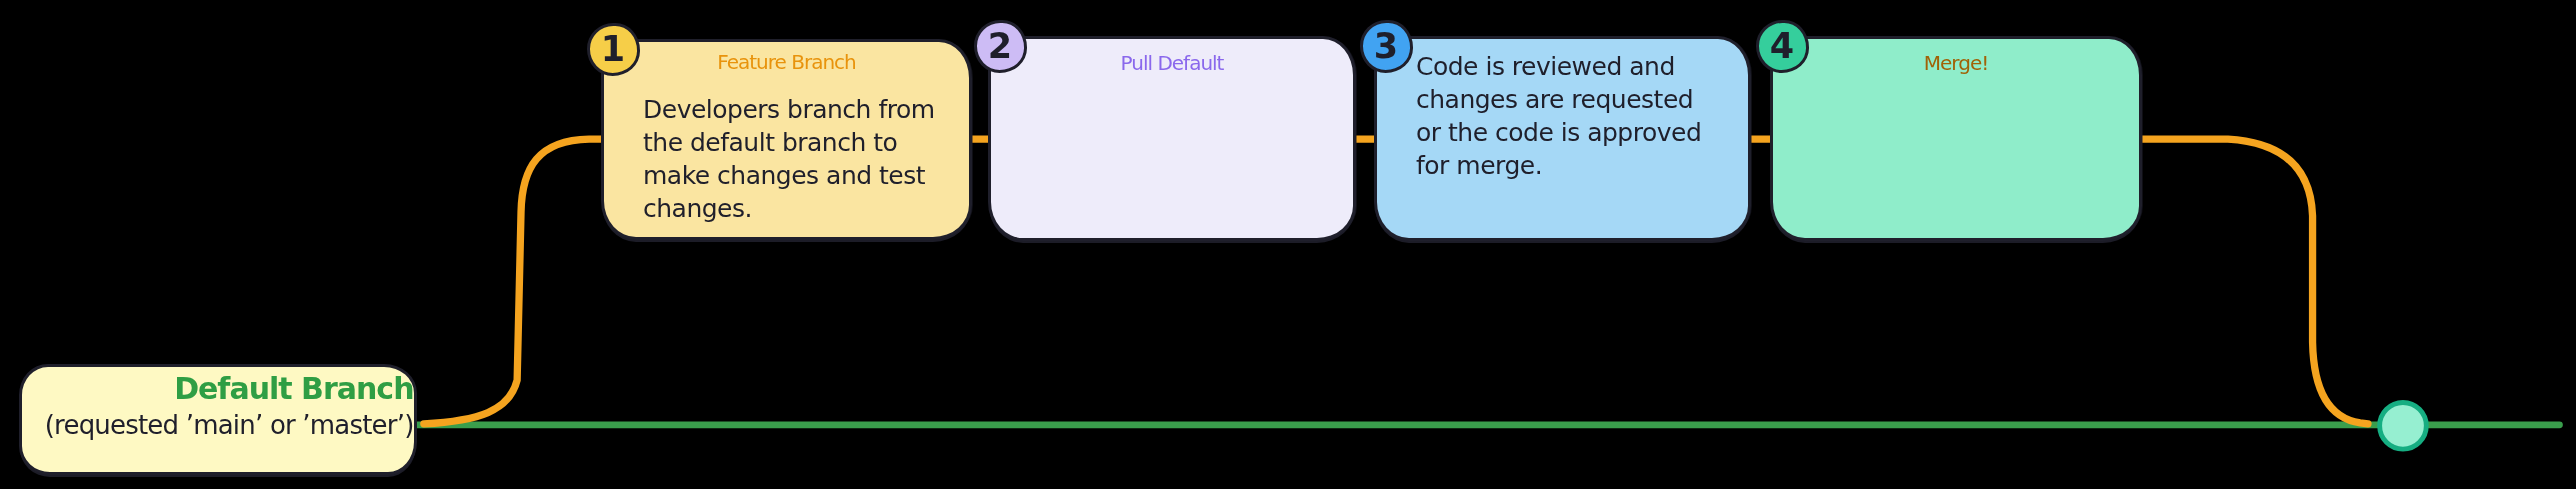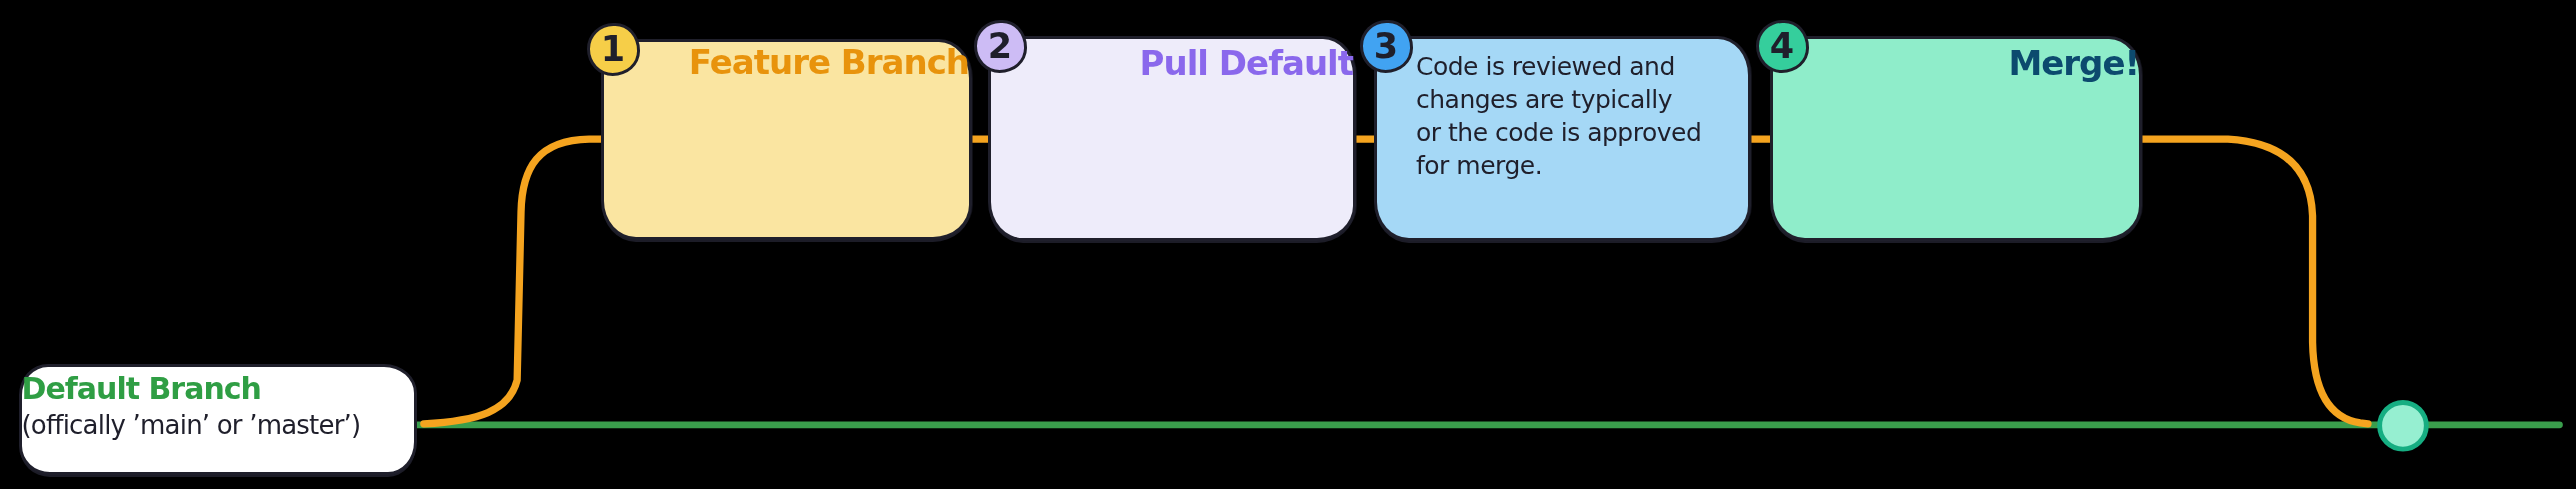--- a/index.html
+++ b/index.html
@@ -36,50 +36,50 @@
     border-radius: 50% 47% 52% 49% / 49% 52% 47% 51%;
     display: flex; align-items: center; justify-content: center;
     font-size: 35px; font-weight: bold; color: #1f1f2b;
   }
   #step-1 .badge { background: #f6ce48; }
   #step-2 .badge { background: #cdbcf5; }
   #step-3 .badge { background: #41a3f2; }
   #step-4 .badge { background: #35ce9c; }
   .card-title {
     margin-top: 4.9px;
-    text-align: right;
-    font-size: 34px;
-    font-weight: 700;
+    text-align: center;
+    font-size: 20px;
+    font-weight: 400;
     letter-spacing: -1px;
     line-height: 39px;
     white-space: nowrap;
   }
   #step-1 .card-title { color: #e8930c; margin-top: 1px; }
   #step-2 .card-title { color: #8a68ec; }
   #step-3 .card-title { color: #2f9bee; }
-  #step-4 .card-title { color: #0c4a6e; }
+  #step-4 .card-title { color: #a16207; }
   .card-body {
     margin: 10.7px 23px 0 39px;
     font-size: 25px;
     letter-spacing: -0.5px;
     line-height: 33px;
     white-space: pre;
     color: #1f1f2b;
   }
   .title-icon { vertical-align: -3.9px; margin-left: 5.8px; }
   #default-branch-card {
     position: absolute;
     left: 18.5px; top: 364px;
     width: 398px; height: 111px;
     box-sizing: border-box;
-    background: #ffffff;
+    background: #fef9c3;
     border: 3.9px solid #1f1f2b;
     border-radius: 29px 33px 29px 31px / 31px 29px 33px 29px;
     box-shadow: 0 2.9px 0 -1px rgba(31,31,43,0.9);
-    text-align: left;
+    text-align: right;
   }
   #default-branch-title {
     margin-top: 1.9px;
     font-size: 30px;
     font-weight: 600;
     letter-spacing: -1px;
     line-height: 39px;
     color: #2f9e44;
     white-space: nowrap;
   }
@@ -110,43 +110,47 @@
            L 2436 436" stroke="#f5a41f" stroke-width="7.5" fill="none" stroke-linecap="round"></path>
 
   <circle cx="2472" cy="438" r="24" fill="#96efd1" stroke="#16ae82" stroke-width="5"></circle>
 </svg>
 
 <div class="step-card" id="step-1">
   <div class="badge">
     <span>1</span>
   </div>
   <div class="card-title"><span>Feature Branch</span></div>
+  <div class="card-body">Developers branch from
+the default branch to
+make changes and test
+changes.</div>
 </div>
 
 <div class="step-card" id="step-2">
   <div class="badge">
     <span>2</span>
   </div>
   <div class="card-title"><span>Pull Default</span></div>
 </div>
 
 <div class="step-card" id="step-3">
   <div class="badge">
     <span>3</span>
   </div>
   <div class="card-body">Code is reviewed and
-changes are typically
+changes are requested
 or the code is approved
 for merge.</div>
 </div>
 
 <div class="step-card" id="step-4">
   <div class="badge">
     <span>4</span>
   </div>
   <div class="card-title"><span>Merge!</span></div>
 </div>
 
 <div id="default-branch-card">
   <div id="default-branch-title">Default Branch</div>
-  <div id="default-branch-subtitle">(offically ’main’ or ’master’)</div>
+  <div id="default-branch-subtitle">(requested ’main’ or ’master’)</div>
 </div>
 
 
 </body></html>

